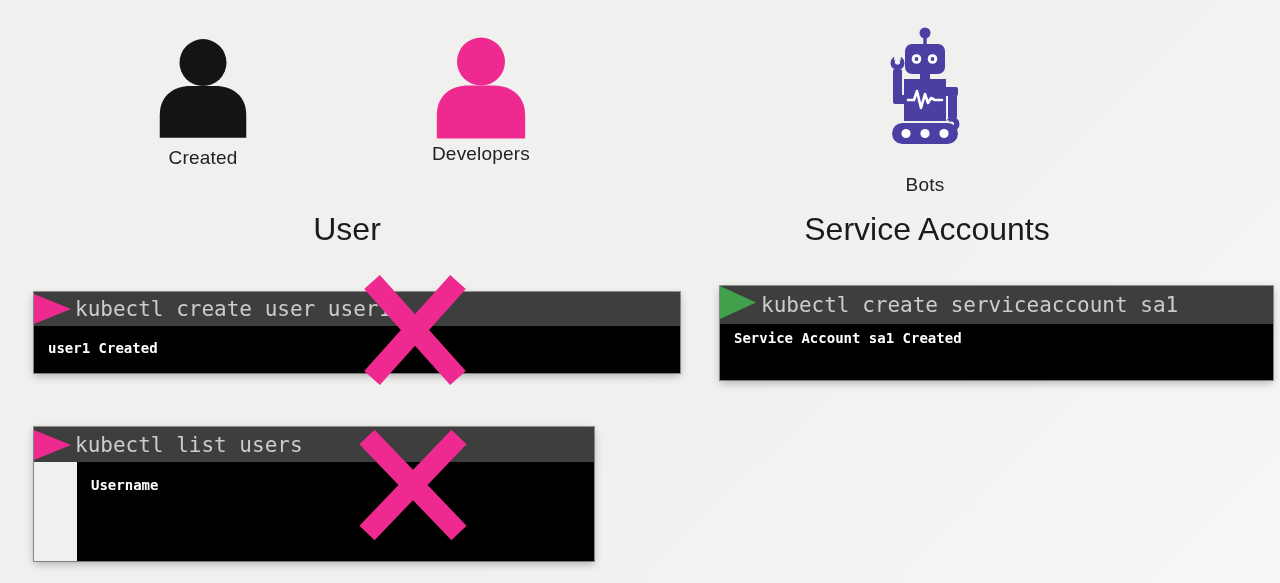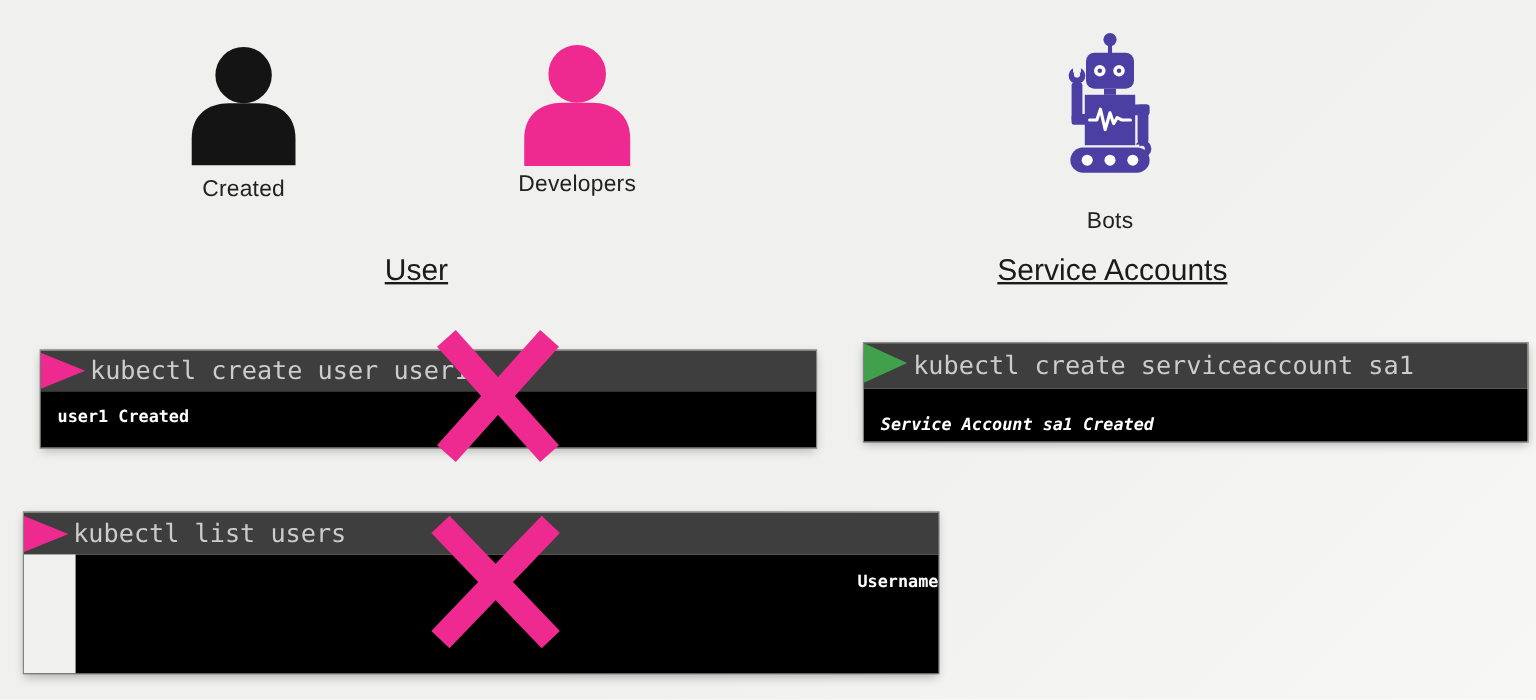--- a/index.html
+++ b/index.html
@@ -12,21 +12,21 @@
   }
   
   .figure{position:absolute;}
   .figure svg{display:block;}
   .actor-label{
     position:absolute;text-align:center;
     font-size:19px;color:var(--label-text);letter-spacing:.2px;
   }
   .group-title{
     position:absolute;text-align:center;
-    font-size:25px;color:var(--title-text);text-decoration:underline;
+    font-size:32px;color:var(--title-text);
   }
   .person-black{fill:var(--black);}
   .person-pink{fill:var(--pink);}
   .robot-fill{fill:var(--purple);}
   .white-fill{fill:#ffffff;}
   .bg-fill{fill:var(--background-start);}
   .pulse-line{fill:none;stroke:#ffffff;stroke-width:2.6;stroke-linejoin:round;stroke-linecap:round;}
 
   
   .terminal{
@@ -123,40 +123,40 @@
       <svg class="prompt" style="top:2px;" width="37" height="30" viewBox="0 0 37 30">
         <polygon class="prompt-pink" points="0,0 37,15 0,30"></polygon>
       </svg>
       <span class="cmd">kubectl create user user1</span>
     </div>
     <div class="terminal-body" style="height:47px;padding-top:8px;box-sizing:border-box;">
       <div class="line w600">user1 Created</div>
     </div>
   </div>
 
-  <div class="terminal" style="left:20px;top:427px;width:762px;text-align:right;">
+  <div class="terminal" style="left:34px;top:427px;width:560px;">
     <div class="terminal-header" style="height:35px;">
       <svg class="prompt" style="top:3px;" width="37" height="30" viewBox="0 0 37 30">
         <polygon class="prompt-pink" points="0,0 37,15 0,30"></polygon>
       </svg>
       <span class="cmd">kubectl list users</span>
     </div>
     <div class="terminal-body" style="height:99px;padding-top:9px;box-sizing:border-box;margin-left:43px;">
       <div class="line w700">Username</div>
     </div>
   </div>
 
   <div class="terminal" style="left:720px;top:286px;width:553px;">
     <div class="terminal-header" style="height:38px;">
       <svg class="prompt" style="top:0;" width="36" height="33" viewBox="0 0 36 33">
         <polygon class="prompt-green" points="0,0 36,16.5 0,33"></polygon>
       </svg>
       <span class="cmd">kubectl create serviceaccount sa1</span>
     </div>
-    <div class="terminal-body" style="height:44px;padding-top:16px;box-sizing:border-box;font-style:italic;">
+    <div class="terminal-body" style="height:56px;padding-top:0;box-sizing:border-box;">
       <div class="line w600">Service Account sa1 Created</div>
     </div>
   </div>
 
   <svg class="cross" style="left:362px;top:274px;" width="106" height="112" viewBox="0 0 106 112">
     <line x1="10" y1="8" x2="96" y2="104"></line>
     <line x1="96" y1="8" x2="10" y2="104"></line>
   </svg>
   <svg class="cross" style="left:357px;top:429px;" width="112" height="112" viewBox="0 0 112 112">
     <line x1="10" y1="8" x2="102" y2="104"></line>

